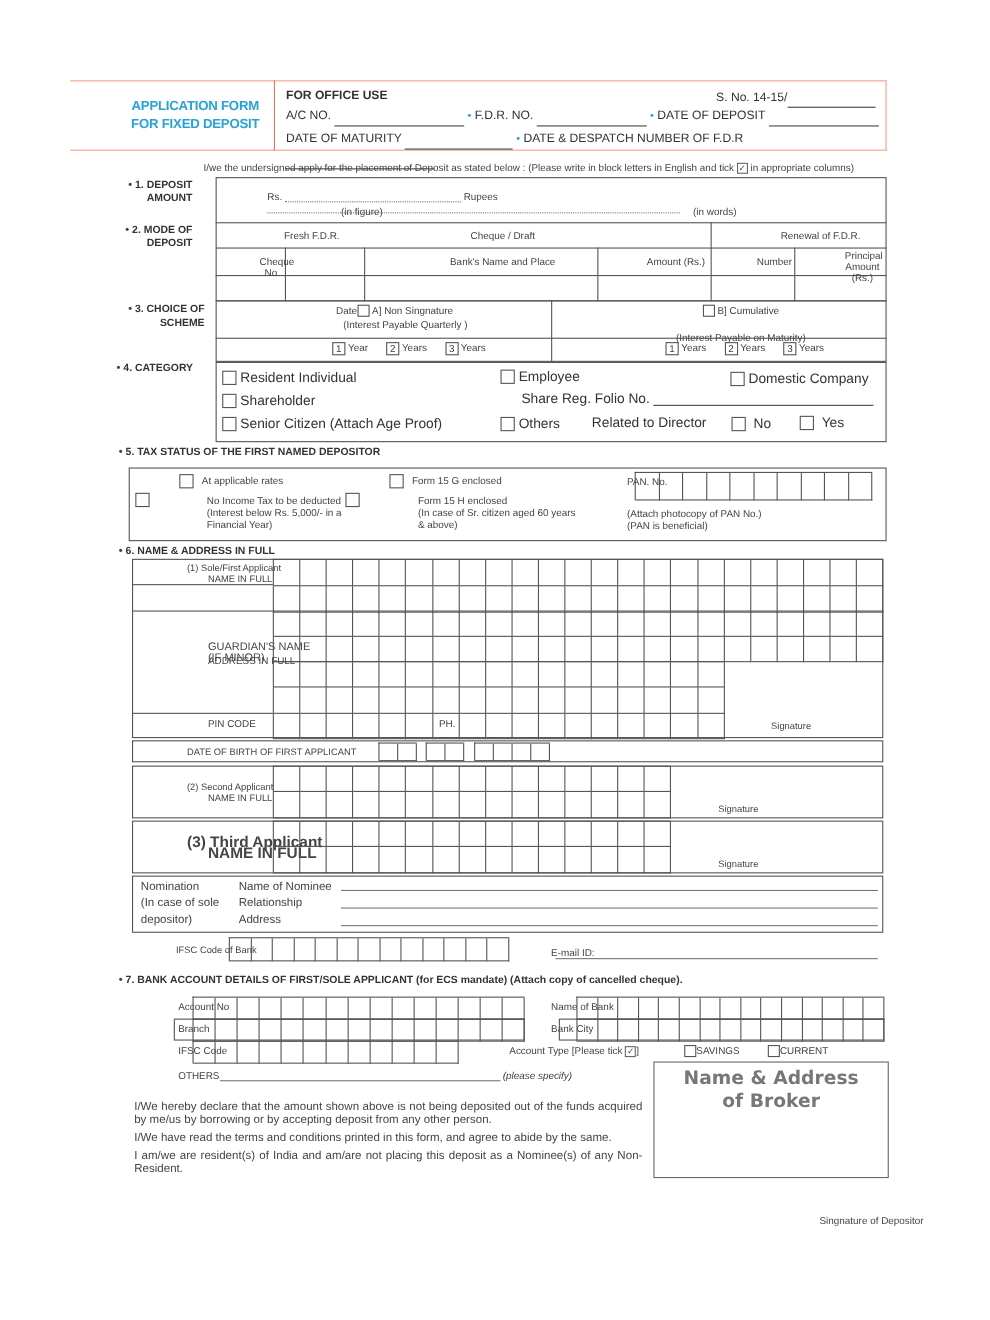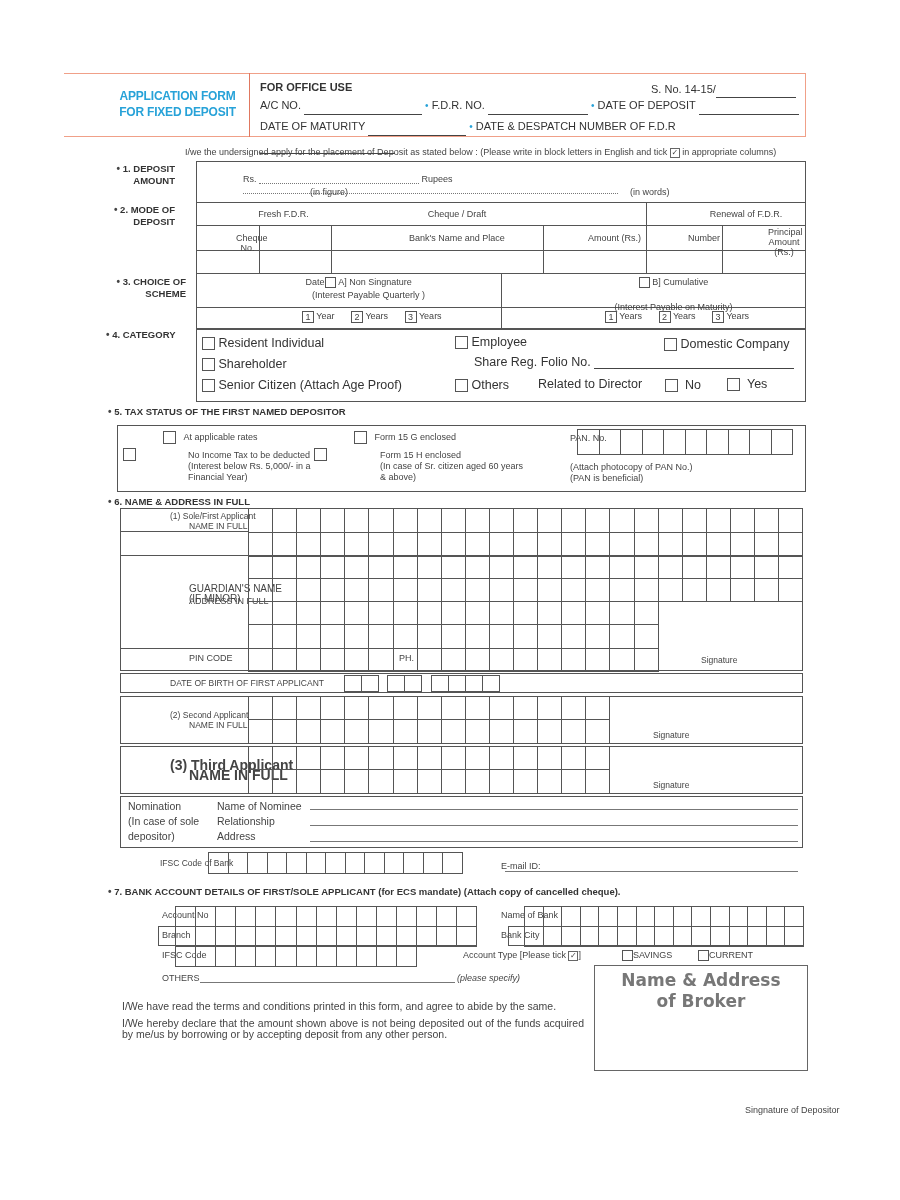--- a/index.html
+++ b/index.html
@@ -592,22 +592,23 @@
 </div>
 <div class="abs t9" style="left:582px;top:950px;"><span class="cb"></span><span>SAVINGS</span></div>
 <div class="abs t9" style="left:658px;top:950px;"><span class="cb"></span><span>CURRENT</span></div>
 
 <div class="abs t9" style="left:122px;top:973px;">
   <span>OTHERS</span><span class="uline" style="width:255px;border-color:#777;"></span>
   <i>(please specify)</i>
 </div>
 
 <div class="abs decl" style="left:122px;top:1001px;width:462px;">
+  <p>I/We hereby declare that the amount shown above is not being deposited out of the funds acquired by me/us by borrowing or by accepting deposit from any other person.</p>
   <p>I/We have read the terms and conditions printed in this form, and agree to abide by the same.</p>
-  <p>I/We hereby declare that the amount shown above is not being deposited out of the funds acquired by me/us by borrowing or by accepting deposit from any other person.</p>
+  <p>I am/we are resident(s) of India and am/are not placing this deposit as a Nominee(s) of any Non-Resident.</p>
 </div>
 
 <div class="box2" style="left:594px;top:965px;width:214px;height:106px;border-color:#666;">
   <div class="broker-title" style="margin-top:4px;">
     <div>Name &amp; Address</div>
       <div>of Broker</div>
   </div>
 </div>
 <div class="abs t9" style="left:705px;top:1105px;">Singnature of Depositor</div>
 

